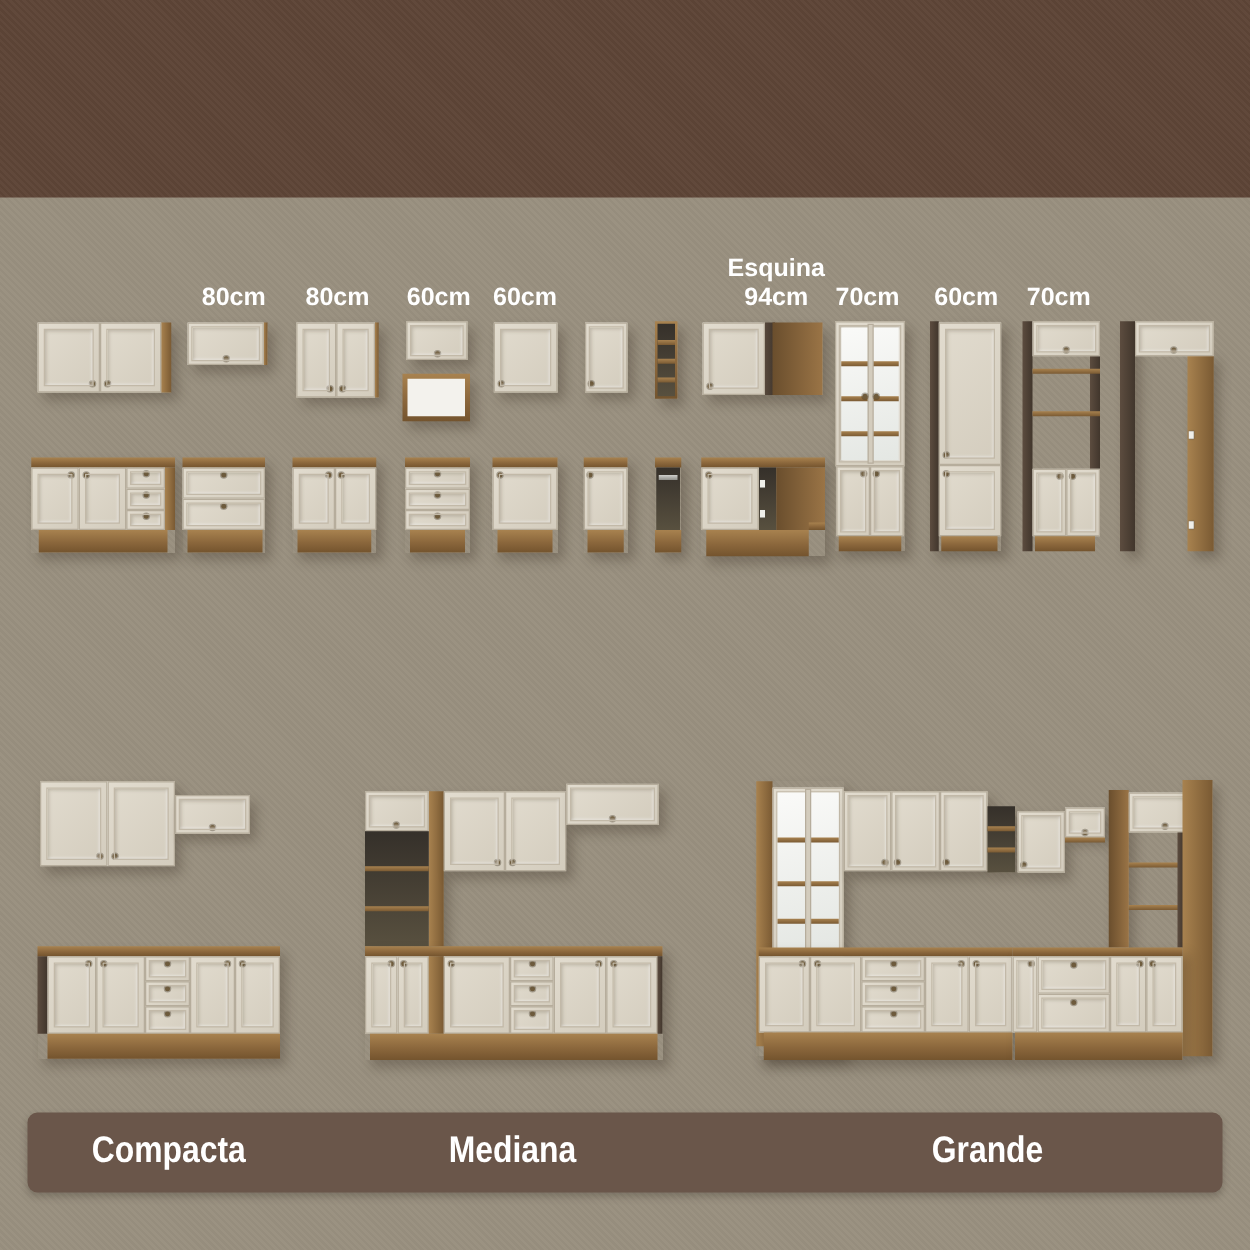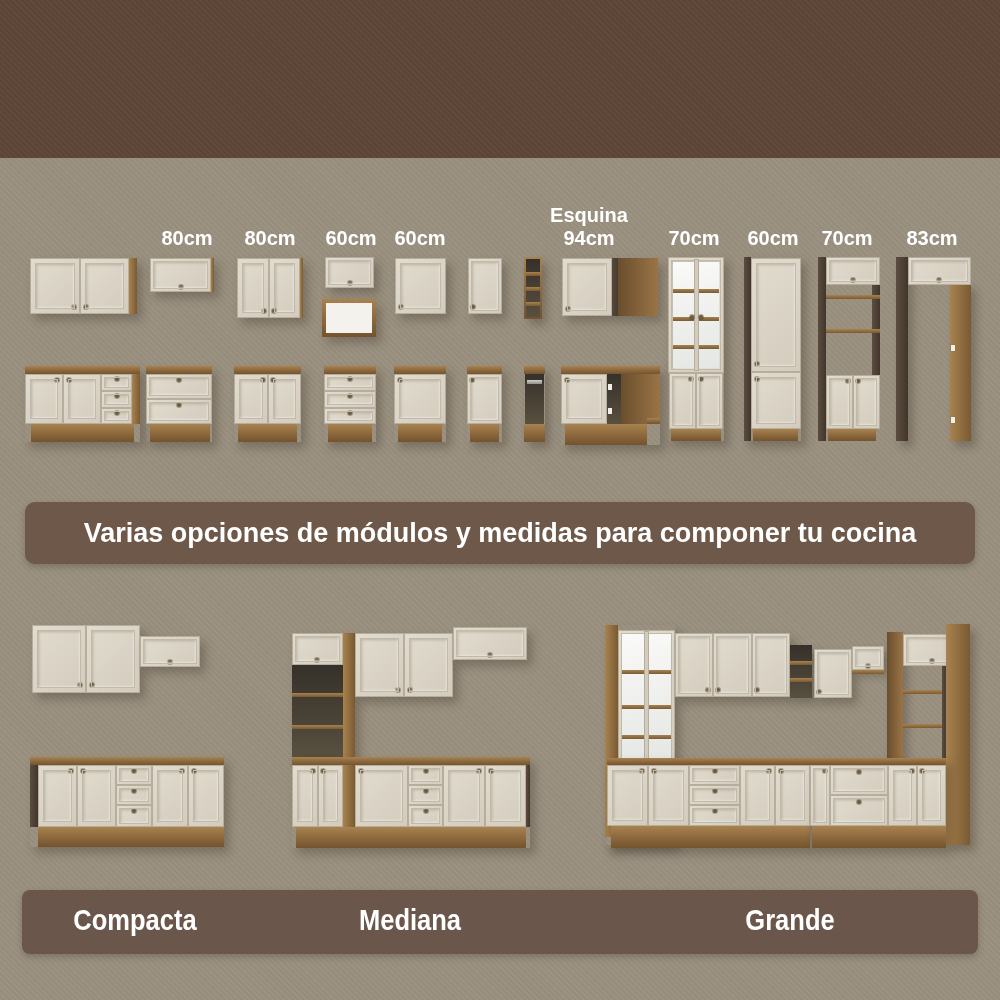--- a/index.html
+++ b/index.html
@@ -57,39 +57,35 @@
       <span>80cm</span>
     </div>
   <div class="mlabel" style="left:306px">
       <span></span>
       <span>60cm</span>
     </div>
   <div class="mlabel" style="left:375px">
       <span></span>
       <span>60cm</span>
     </div>
-  <div class="mlabel" style="left:544px">
+  <div class="mlabel" style="left:576px">
       <span>Esquina</span>
       <span>94cm</span>
     </div>
   <div class="mlabel" style="left:649px">
       <span></span>
       <span>70cm</span>
     </div>
   <div class="mlabel" style="left:728px">
       <span></span>
       <span>60cm</span>
     </div>
   <div class="mlabel" style="left:802px">
       <span></span>
       <span>70cm</span>
-    </div>
-  <div class="mlabel" style="left:887px">
-      <span></span>
-      <span>83cm</span>
     </div>
 
   <div class="mod shadow" style="left:30px;top:258px;width:107px;height:56px">
     <div class="woodv" style="right:0;top:0;width:8px;height:56px"></div>
     <div class="door" style="left:0;top:0;width:50px;height:56px">
         <span class="knob" style="right:4px;bottom:5px"></span>
       </div>
     <div class="door" style="left:50px;top:0;width:49px;height:56px">
         <span class="knob" style="left:4px;bottom:5px"></span>
       </div>
@@ -292,23 +288,20 @@
   <div class="mod" style="left:896px;top:257px;width:75px;height:184px">
     <div class="dark shadow" style="left:0;top:0;width:12px;height:184px"></div>
     <div class="woodv shadow" style="left:54px;top:26px;width:21px;height:158px"></div>
     <span class="hinge" style="left:55px;top:88px"></span>
     <span class="hinge" style="left:55px;top:160px"></span>
     <div class="door sm shadow" style="left:12px;top:0;width:63px;height:28px">
         <span class="knob" style="left:29px;bottom:3px"></span>
       </div>
   </div>
 
-  <div class="banner">
-    <span>Varias opciones de módulos y medidas para componer tu cocina</span>
-  </div>
 
   <div class="mod">
     <div class="mod shadow" style="left:32px;top:625px;width:108px;height:68px">
       <div class="door" style="left:0;top:0;width:54px;height:68px">
           <span class="knob" style="right:4px;bottom:6px"></span>
         </div>
       <div class="door" style="left:54px;top:0;width:54px;height:68px">
           <span class="knob" style="left:4px;bottom:6px"></span>
         </div>
     </div>

